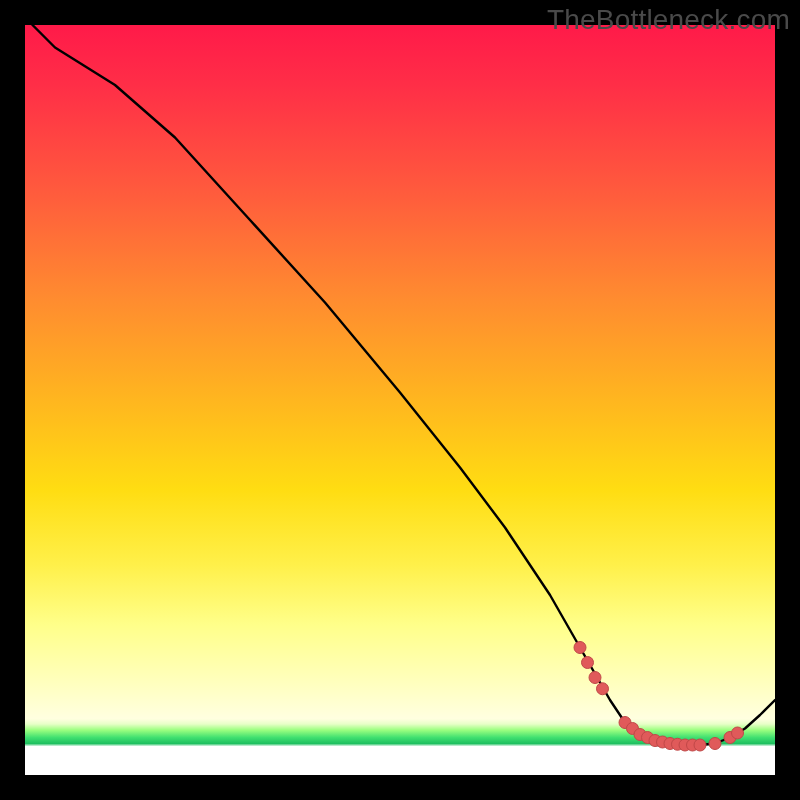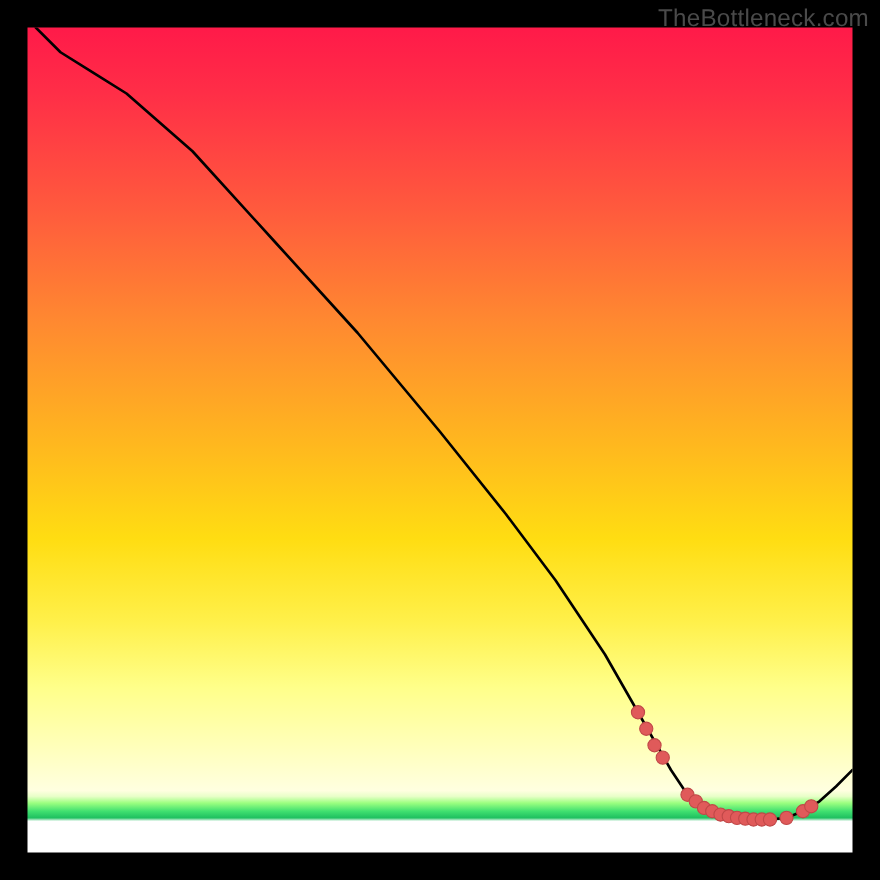--- a/index.html
+++ b/index.html
@@ -15,21 +15,21 @@
     position: relative;
     width: 800px;
     height: 800px;
     background: #000;
   }
   .watermark {
     position: absolute;
     top: 4px;
     right: 10px;
     color: #4a4a4a;
-    font-size: 22px;
+    font-size: 28px;
     font-weight: 400;
     letter-spacing: 0.2px;
     z-index: 10;
   }
   .plot {
     position: absolute;
     left: 25px;
     top: 25px;
     width: 750px;
     height: 750px;

